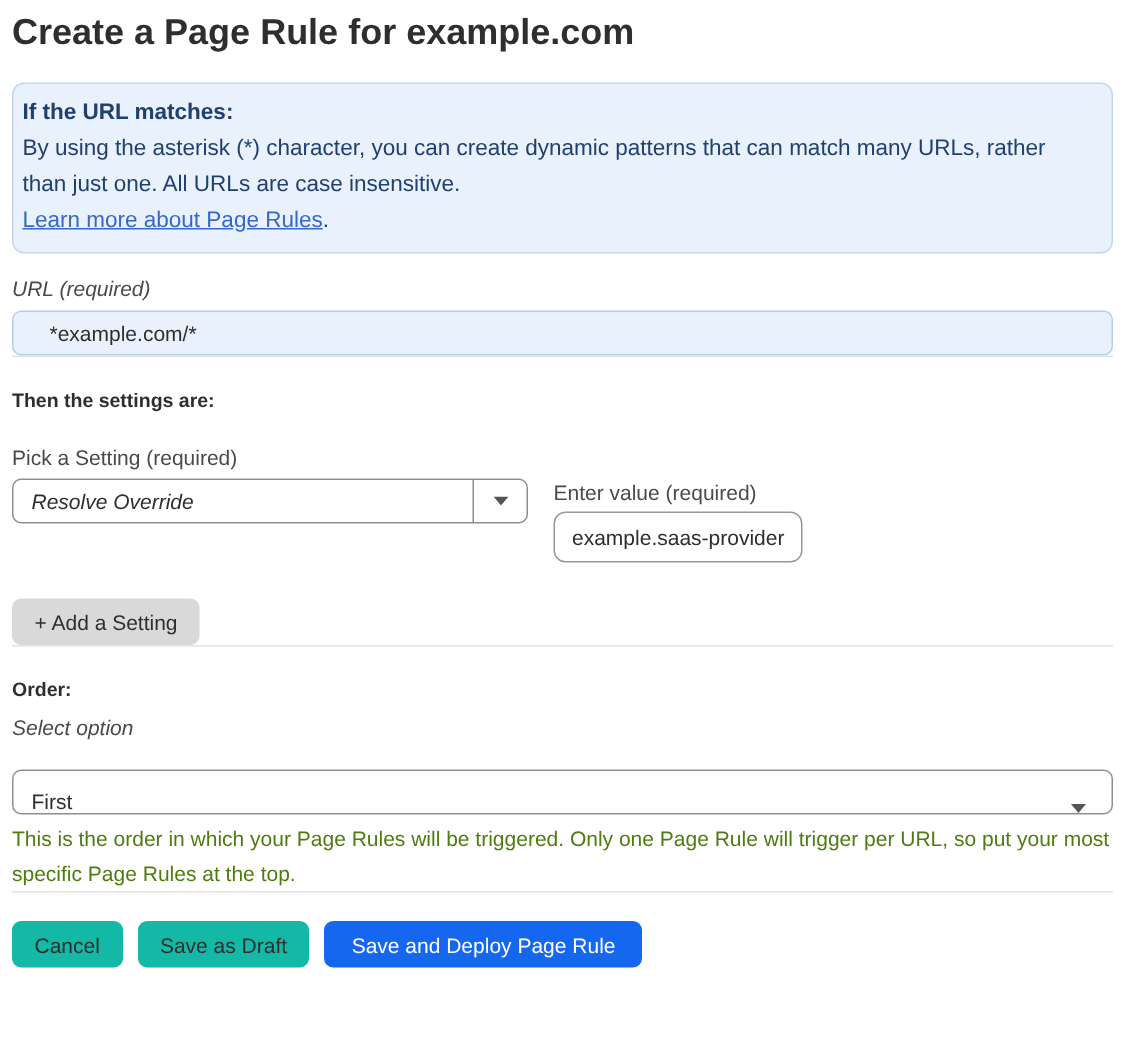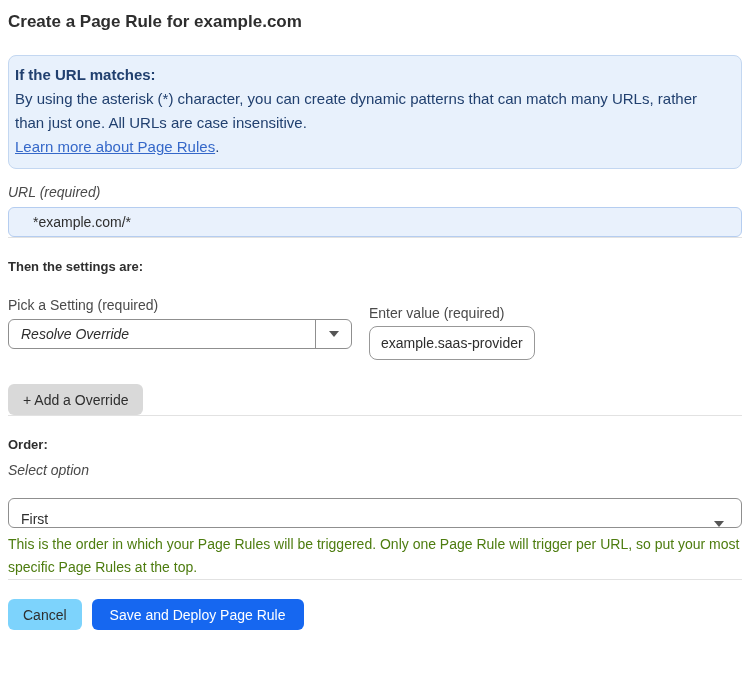--- a/index.html
+++ b/index.html
@@ -5,21 +5,21 @@
   * { box-sizing: border-box; }
   html, body { margin: 0; padding: 0; background: #ffffff; }
   body {
     width: 750px;
     font-family: "Liberation Sans", "DejaVu Sans", sans-serif;
     color: #2e2e2e;
     padding: 0 8px;
   }
   h1.page-title {
     margin: 10px 0 0 0;
-    font-size: 17px;
+    font-size: 24px;
     line-height: 24px;
     font-weight: bold;
     color: #2e2e2e;
   }
   .info-box {
     margin-top: 21px;
     background: #e8f1fc;
     border: 1px solid #c3d7f1;
     border-radius: 8px;
     padding: 7px 19px 9px 6px;
@@ -68,21 +68,21 @@
     line-height: 18px;
     font-weight: bold;
     color: #2e2e2e;
   }
   .settings-row {
     display: flex;
     align-items: flex-start;
     margin-top: 21px;
   }
   .settings-col-left { width: 344px; margin-right: 17px; }
-  .settings-col-right { margin-top: 8px; }
+  .settings-col-right { margin-top: 23px; }
   .inline-label {
     font-size: 14px;
     line-height: 17px;
     color: #4a4a4a;
   }
   .select-box {
     margin-top: 5px;
     height: 30px;
     border: 1px solid #8f8f8f;
     border-radius: 6px;
@@ -125,21 +125,21 @@
   .btn {
     display: inline-block;
     border: none;
     border-radius: 6px;
     font-family: "Liberation Sans", "DejaVu Sans", sans-serif;
     font-size: 14px;
     height: 31px;
     padding: 0 15px;
     cursor: pointer;
   }
-  .btn-gray { background: #7dd3fc; color: #2e2e2e; }
+  .btn-gray { background: #14b8a6; color: #2e2e2e; }
   .btn-add { margin-top: 24px; height: 31px; background: #d9d9d9; color: #2e2e2e; }
   .btn-primary { background: #1667f0; color: #ffffff; padding: 0 18px; }
   .order-select {
     margin-top: 19px;
     height: 30px;
     width: 100%;
     border: 1px solid #8f8f8f;
     border-radius: 6px;
     background: #ffffff;
     display: flex;
@@ -197,38 +197,39 @@
           </svg>
       </span>
     </div>
   </div>
   <div class="settings-col-right">
     <div class="inline-label">Enter value (required)</div>
     <input class="value-input" type="text" value="example.saas-provider.com" style="">
   </div>
 </div>
 
-<button class="btn btn-add">+ Add a Override</button>
+<button class="btn btn-add">+ Add a Setting</button>
 
 <hr class="divider divider-2">
 
 <div class="section-heading">Order:</div>
 
 <div class="field-label" style="margin-top:8px;">Select option</div>
 <div class="order-select">
   <span class="select-value">First</span>
   <span class="caret-wrap">
     <svg class="caret-icon" width="10" height="6" viewBox="0 0 10 6">
         <polygon points="0,0 10,0 5,6" fill="#555555"></polygon>
       </svg>
   </span>
 </div>
 <div class="help-text">This is the order in which your Page Rules will be triggered. Only one Page Rule will trigger per URL, so put your most specific Page Rules at the top.</div>
 
 <hr class="divider divider-3">
 
 <div class="footer-actions">
   <button class="btn btn-gray">Cancel</button>
+  <button class="btn btn-gray">Save as Draft</button>
   <button class="btn btn-primary">Save and Deploy Page Rule</button>
 </div>
 
 
 
 
 </body></html>

